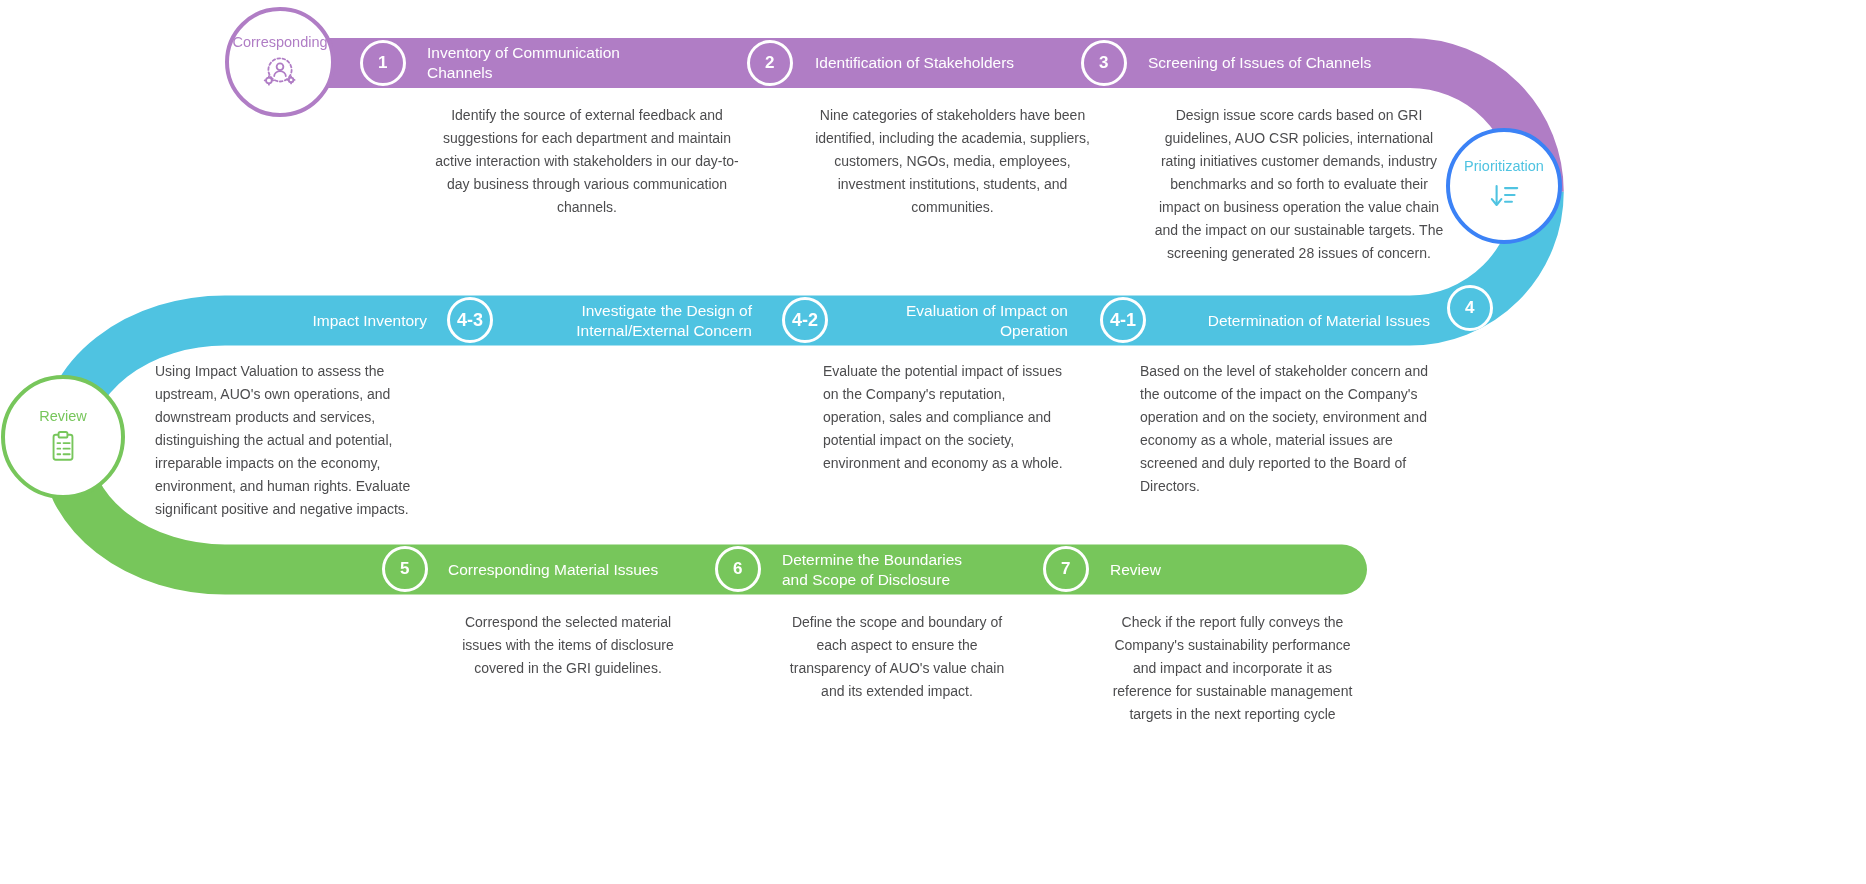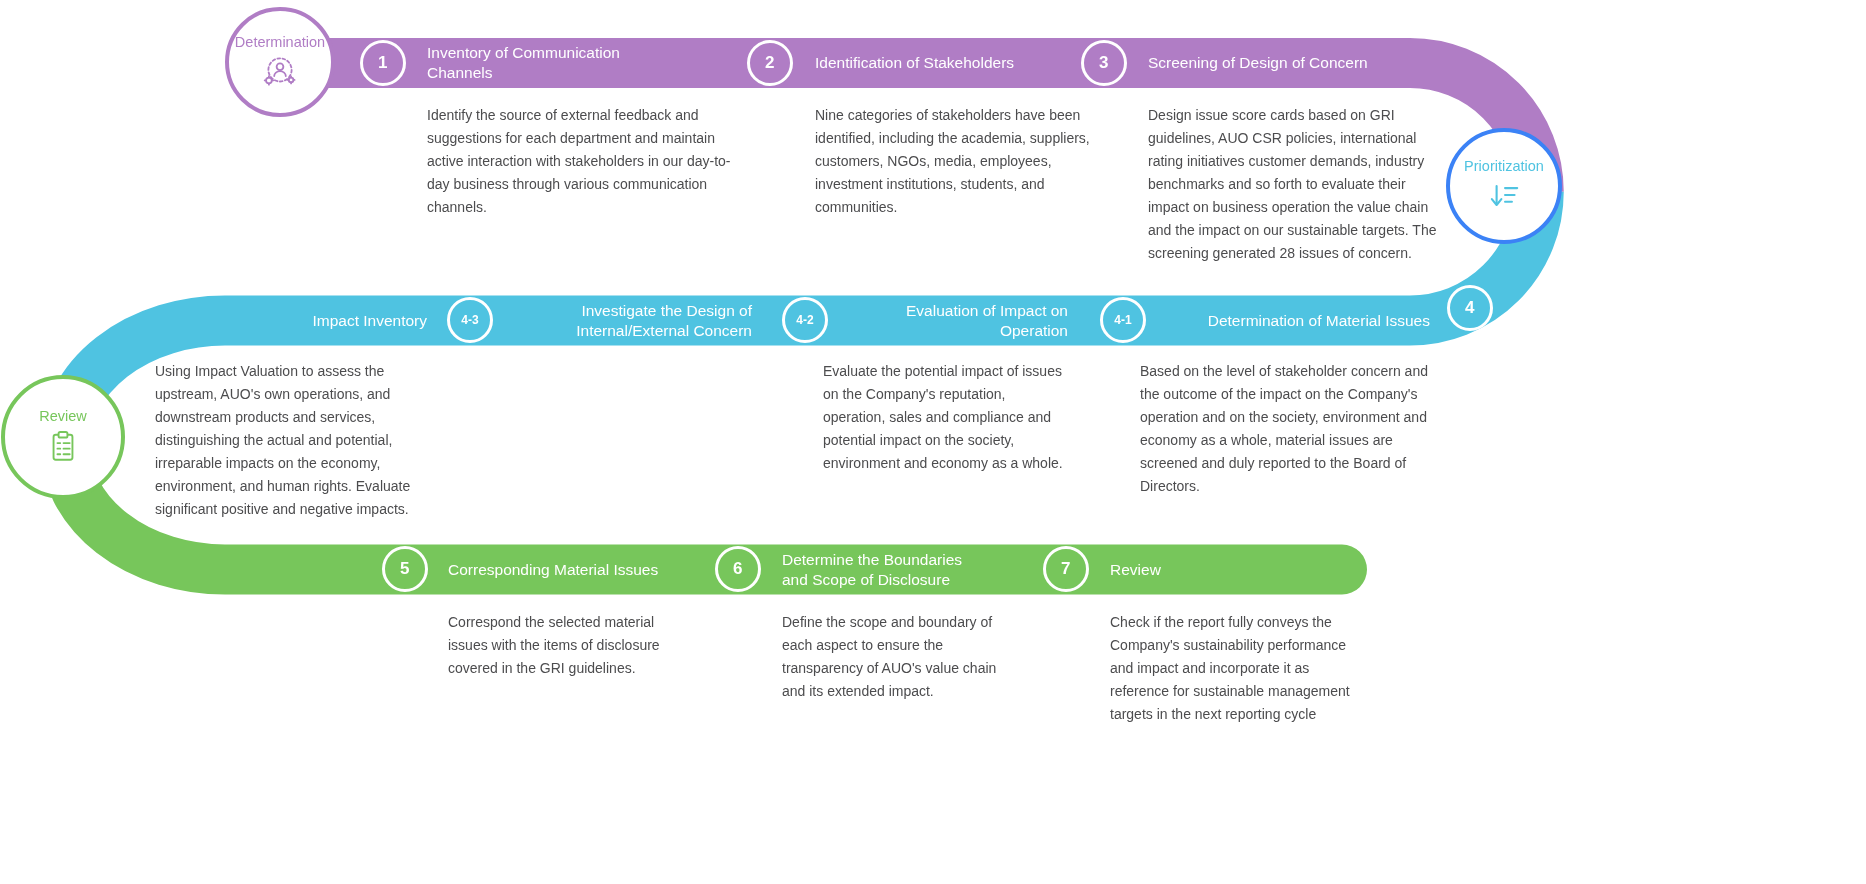--- a/index.html
+++ b/index.html
@@ -9,37 +9,37 @@
 
   .ribbon { position:absolute; left:0; top:0; z-index:0; }
 
   
   .badge {
     position:absolute; width:46px; height:46px; border-radius:50%;
     border:3px solid #fff; color:#fff; z-index:2;
     display:flex; align-items:center; justify-content:center;
     font-size:17px; font-weight:bold; letter-spacing:.5px;
   }
-  .badge.small { font-size:12px; letter-spacing:0; }
+  .badge.small { font-size:18px; letter-spacing:0; }
   .bg-purple { background:#b07dc5; }
   .bg-cyan   { background:#4fc3e1; }
   .bg-green  { background:#77c65b; }
 
   
   .band-title {
     position:absolute; z-index:1; height:50px; color:#fff;
     font-size:15.5px; font-weight:500; line-height:1.28;
     display:flex; align-items:center;
   }
   .band-title.right { justify-content:flex-end; text-align:right; }
 
   
   .desc {
     position:absolute; z-index:1; color:#4c4c4e;
-    font-size:14px; line-height:23px; font-weight:500;
+    font-size:14px; line-height:23px; font-weight:500;text-align:center;
   }
   .desc.right { text-align:left; }
 
   
   .phase-circle {
     position:absolute; z-index:3; background:#fff; border-radius:50%;
     display:flex; flex-direction:column; align-items:center; justify-content:center; gap:3px;
   }
   .phase-label { font-size:14.5px; font-weight:500; }
   .phase-icon { display:block; }
@@ -96,21 +96,21 @@
 
   <div class="badge bg-purple b1">1</div>
   <div class="band-title t1">Inventory of Communication Channels</div>
   <div class="desc d1">Identify the source of external feedback and suggestions for each department and maintain active interaction with stakeholders in our day-to-day business through various communication channels.</div>
 
   <div class="badge bg-purple b2">2</div>
   <div class="band-title t2">Identification of Stakeholders</div>
   <div class="desc d2">Nine categories of stakeholders have been identified, including the academia, suppliers, customers, NGOs, media, employees, investment institutions, students, and communities.</div>
 
   <div class="badge bg-purple b3">3</div>
-  <div class="band-title t3">Screening of Design of Concern</div>
+  <div class="band-title t3">Screening of Issues of Channels</div>
   <div class="desc d3">Design issue score cards based on GRI guidelines, AUO CSR policies, international rating initiatives customer demands, industry benchmarks and so forth to evaluate their impact on business operation the value chain and the impact on our sustainable targets. The screening generated 28 issues of concern.</div>
 
   <div class="band-title right t43">Impact Inventory</div>
   <div class="badge small bg-cyan b43">4-3</div>
   <div class="desc right d43">Using Impact Valuation to assess the upstream, AUO's own operations, and downstream products and services, distinguishing the actual and potential, irreparable impacts on the economy, environment, and human rights. Evaluate significant positive and negative impacts.</div>
 
   <div class="band-title right t42">Investigate the Design of Internal/External Concern</div>
   <div class="badge small bg-cyan b42">4-2</div>
 
   <div class="band-title right t41">Evaluation of Impact on Operation</div>
@@ -127,21 +127,21 @@
 
   <div class="badge bg-green b6">6</div>
   <div class="band-title t6">Determine the Boundaries and Scope of Disclosure</div>
   <div class="desc d6">Define the scope and boundary of each aspect to ensure the transparency of AUO's value chain and its extended impact.</div>
 
   <div class="badge bg-green b7">7</div>
   <div class="band-title t7">Review</div>
   <div class="desc d7">Check if the report fully conveys the Company's sustainability performance and impact and incorporate it as reference for sustainable management targets in the next reporting cycle</div>
 
   <div class="phase-circle pc-identification">
-    <div class="phase-label">Determination</div>
+    <div class="phase-label">Corresponding</div>
     <svg class="phase-icon" width="38" height="38" viewBox="0 0 36 36" fill="none" stroke="currentColor" stroke-width="1.7" stroke-linecap="round">
       <circle cx="18" cy="16" r="11" stroke-dasharray="2.6 2.3"></circle>
       <circle cx="18" cy="13" r="3.2"></circle>
       <path d="M 12.5 21.8 a 5.5 4.6 0 0 1 11 0"></path>
       <circle cx="7.5" cy="26" r="2.7"></circle>
       <path d="M7.5 22 v1.1 M7.5 28.9 v1.1 M3.5 26 h1.1 M10.4 26 h1.1"></path>
       <circle cx="28.5" cy="25.5" r="2.2"></circle>
       <path d="M28.5 22.2 v1 M28.5 27.8 v1 M25.2 25.5 h1 M30.8 25.5 h1"></path>
     </svg>
   </div>

